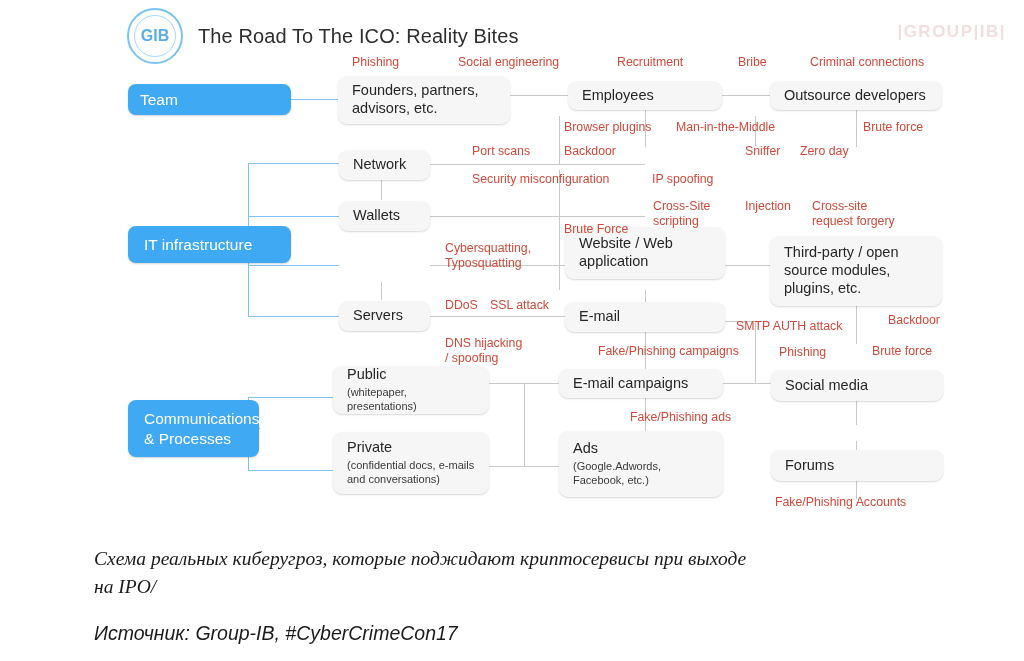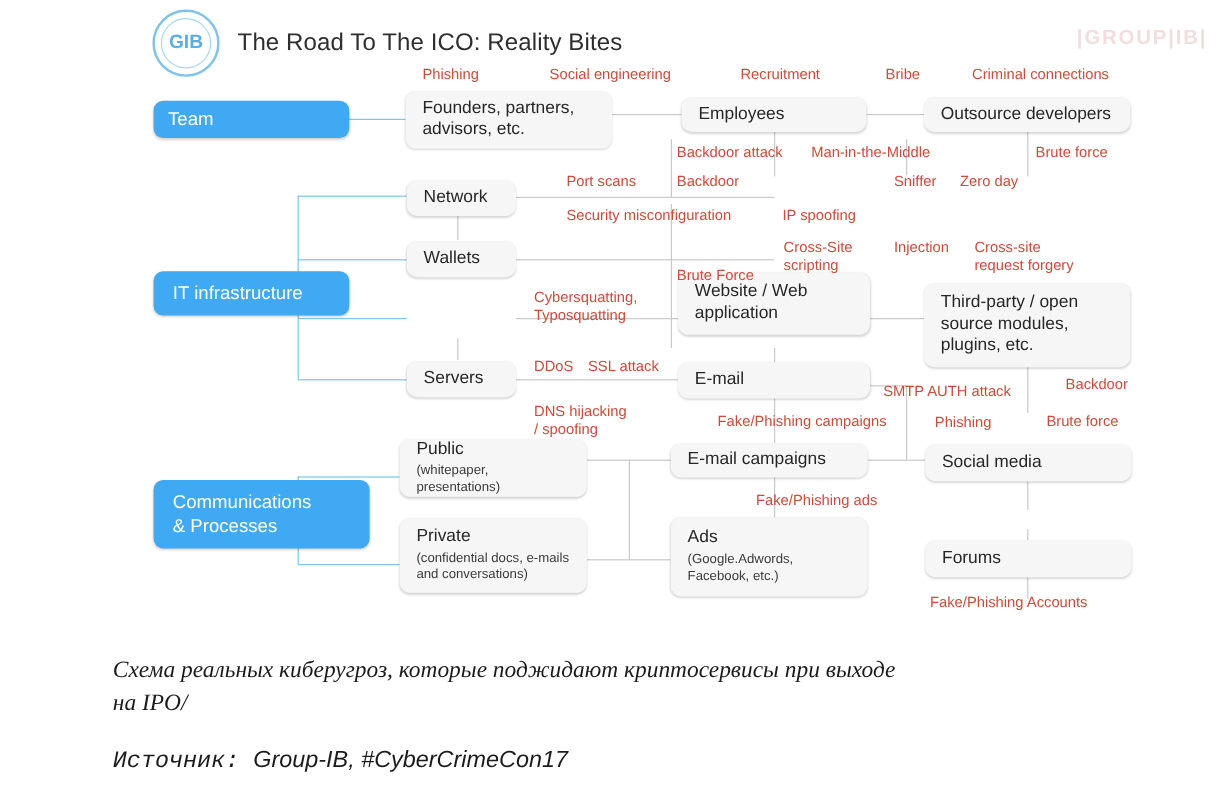--- a/index.html
+++ b/index.html
@@ -163,21 +163,21 @@
     line-height: 1.45;
     white-space: pre-line;
   }
   .cap2 {
     position: absolute;
     font-size: 19.5px;
     color: #1b1b1b;
     white-space: nowrap;
   }
   .cap2 .ru {
-    font-family: Liberation Mono, monospace;
+    font-family: Liberation Sans, sans-serif;
     font-style: italic;
     margin-top: 35px;
   }
   .cap2 .en {
     font-family: "Liberation Sans", sans-serif;
     font-style: italic;
   }
 </style>
 </head>
 <body>
@@ -236,21 +236,21 @@
   <div class="vline" style="left:856px; top:401px; height:24px;"></div>
   <div class="vline" style="left:856px; top:441px; height:24px;"></div>
   <div class="vline" style="left:856px; top:481px; height:18px;"></div>
 
   <div class="pill" style="left:128px; top:84px; width:163px; height:31px;padding-left:12px;">
     <span class="t">Team</span>
   </div>
   <div class="pill" style="left:128px; top:226px; width:163px; height:37px;">
     <span class="t">IT infrastructure</span>
   </div>
-  <div class="pill" style="left:128px; top:400px; width:180px; height:57px;">
+  <div class="pill" style="left:128px; top:400px; width:131px; height:57px;">
     <span class="t">Communications
 &amp; Processes</span>
   </div>
 
   <div class="node" style="left:338px; top:76px; width:172px; height:48px;">
     <span class="t">Founders, partners,
 advisors, etc.</span>
   </div>
   <div class="node" style="left:568px; top:81px; width:154px; height:29px;">
     <span class="t">Employees</span>
@@ -307,21 +307,21 @@
   <div class="node" style="left:771px; top:450px; width:172px; height:31px;">
     <span class="t">Forums</span>
   </div>
 
   <div class="threat" style="left:352px; top:55px;">Phishing</div>
   <div class="threat" style="left:458px; top:55px;">Social engineering</div>
   <div class="threat" style="left:617px; top:55px;">Recruitment</div>
   <div class="threat" style="left:738px; top:55px;">Bribe</div>
   <div class="threat" style="left:810px; top:55px;">Criminal connections</div>
 
-  <div class="threat" style="left:564px; top:120px;">Backdoor attack</div>
+  <div class="threat" style="left:564px; top:120px;">Browser plugins</div>
   <div class="threat" style="left:676px; top:120px;">Man-in-the-Middle</div>
   <div class="threat" style="left:863px; top:120px;">Brute force</div>
 
   <div class="threat" style="left:472px; top:144px;">Port scans</div>
   <div class="threat" style="left:564px; top:144px;">Backdoor</div>
   <div class="threat" style="left:745px; top:144px;">Sniffer</div>
   <div class="threat" style="left:800px; top:144px;">Zero day</div>
 
   <div class="threat" style="left:472px; top:172px;">Security misconfiguration</div>
   <div class="threat" style="left:652px; top:172px;">IP spoofing</div>

